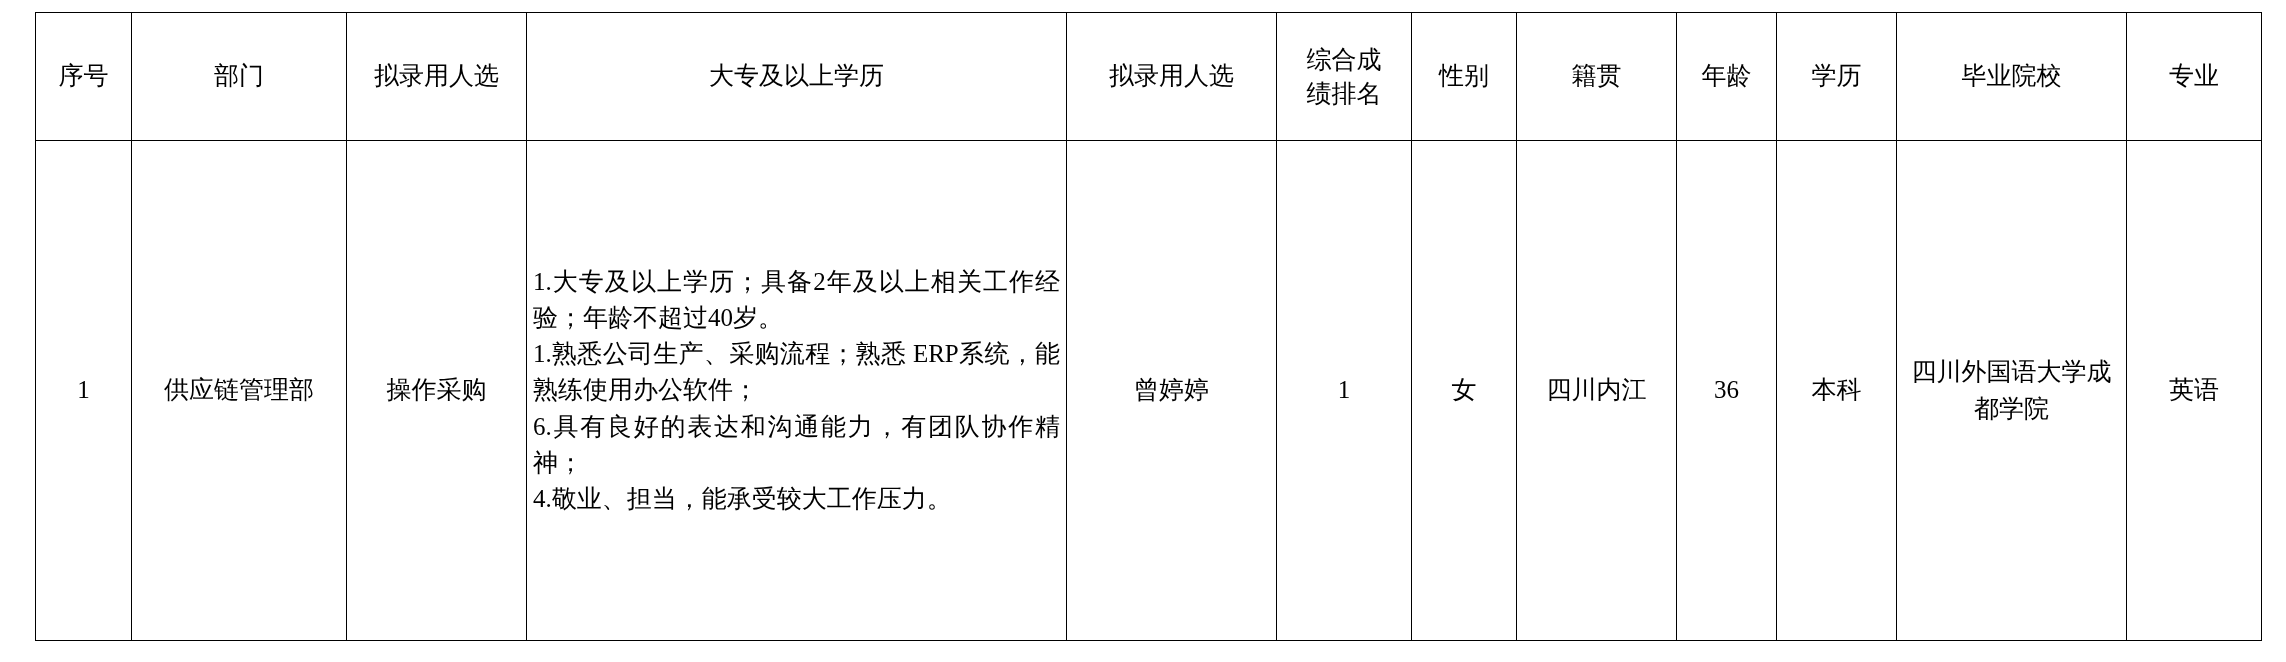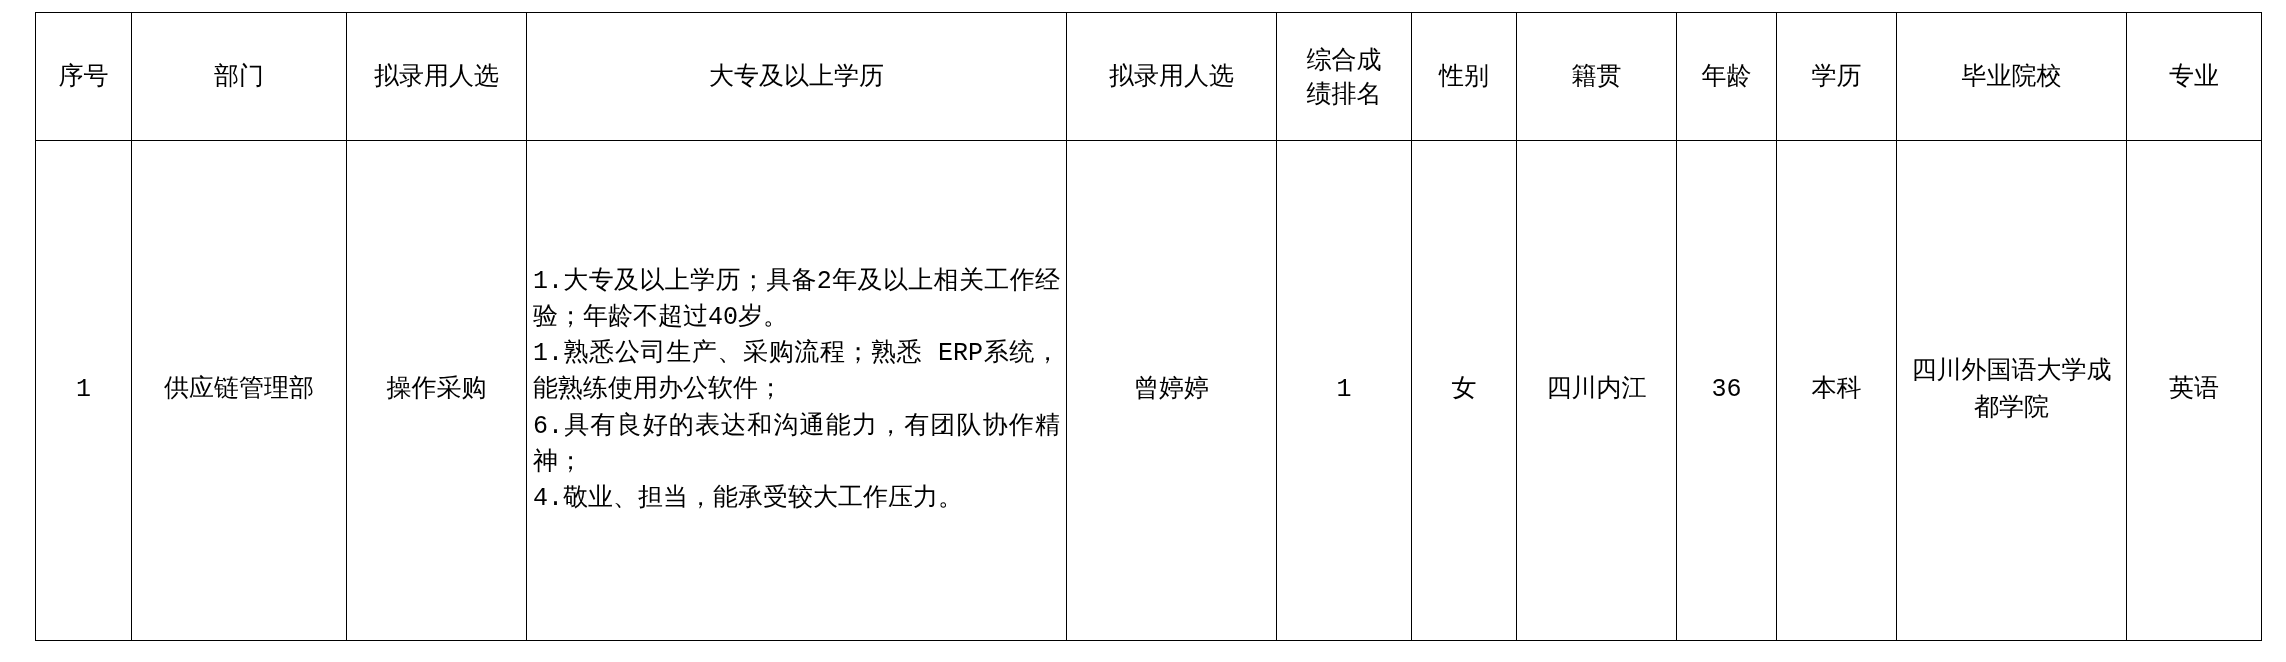--- a/index.html
+++ b/index.html
@@ -65,21 +65,20 @@
     line-height: 2.05;
   }
   td.req-cell p {
     margin: 0;
     text-align: justify;
     text-justify: inter-ideograph;
     white-space: pre-wrap;
   }
   tbody td {
     height: 500px;
-    font-family: Liberation Mono, monospace;
   }
   .school-cell {
     line-height: 1.75;
     padding-left: 14px;
     padding-right: 14px;
     text-align: justify;
     text-justify: inter-ideograph;
   }
 </style>
 </head>

